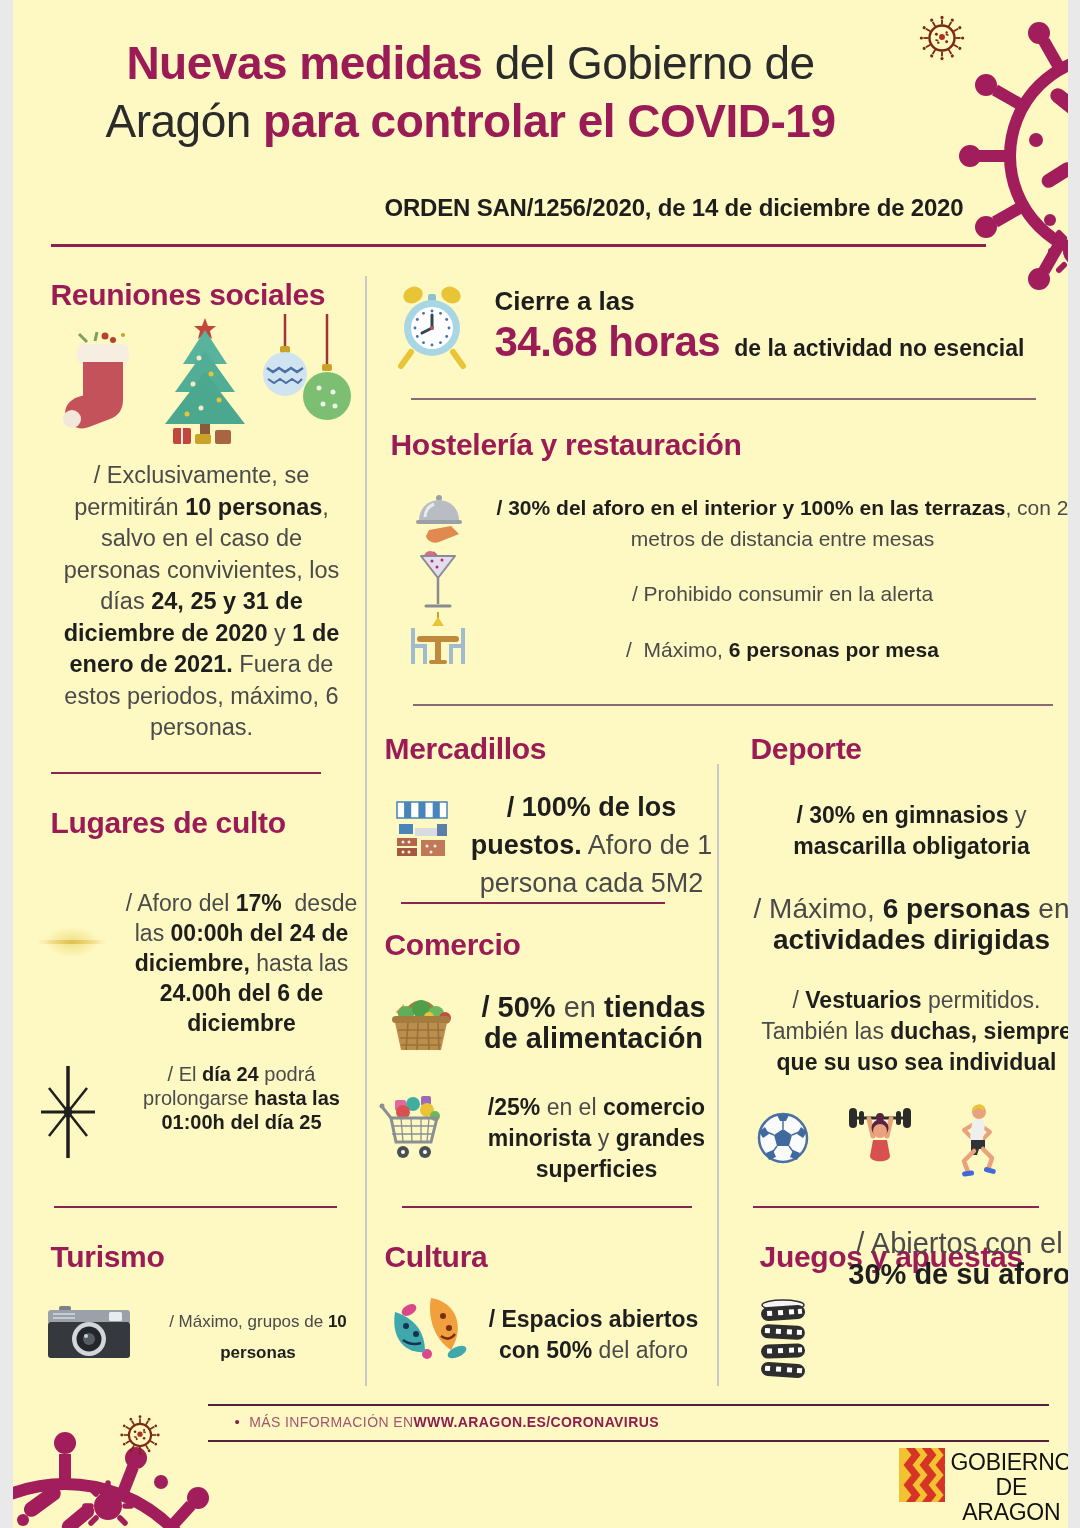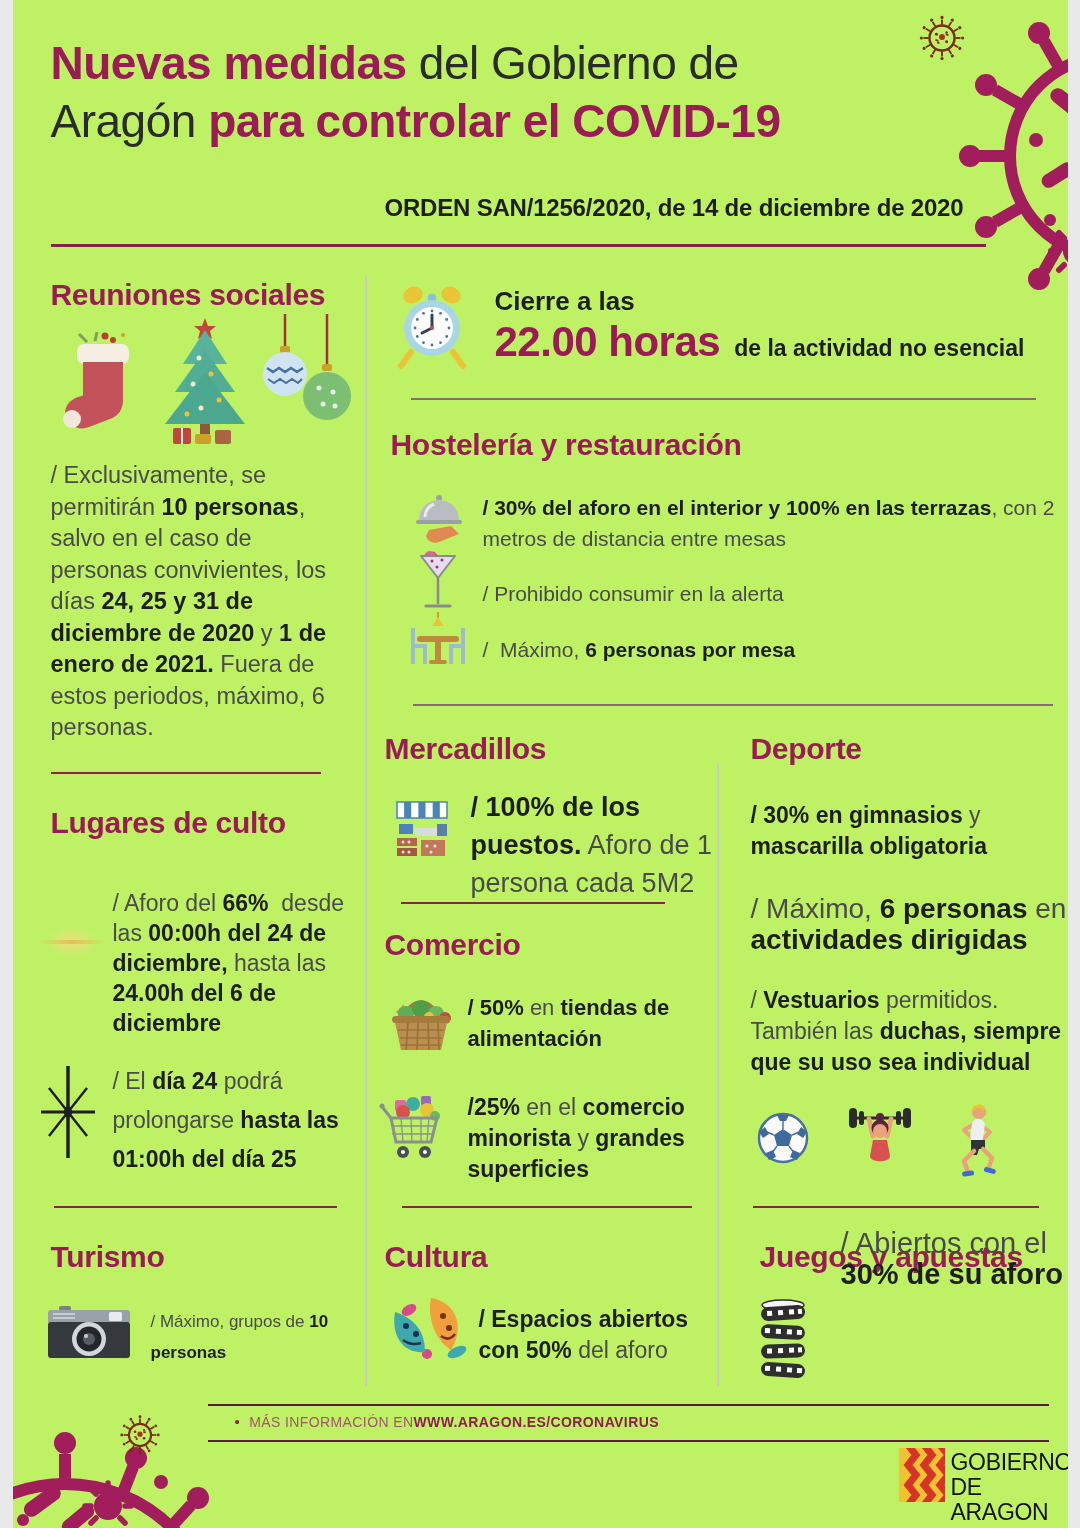--- a/index.html
+++ b/index.html
@@ -5,23 +5,24 @@
   :root{
     --accent:#9B1B56;
     --virus:#A11D5C;
     --text:#4A4A4A;
     --text-bold:#1E1E1E;
   }
   *{margin:0;padding:0;box-sizing:border-box}
   html,body{background:#e9e9e9}
   .page{
     position:relative;width:1055px;height:1528px;margin:0 auto;
-    background:#bef264;overflow:hidden;
+    background:#fef9c3;overflow:hidden;
     font-family:"Liberation Sans","DejaVu Sans",sans-serif;
     color:var(--text);
+    text-align:center;
   }
   .abs{position:absolute}
   .h2{position:absolute;font-size:30px;font-weight:700;color:var(--accent);letter-spacing:-0.3px}
   .rt{position:absolute;color:var(--text)}
   .rt span{white-space:pre-wrap}
   .rt .b{font-weight:700;color:var(--text-bold)}
   .rt .accent{color:var(--accent);font-weight:700}
   .rt .dark{color:#2B2B2B;font-weight:400}
   .hr{position:absolute;height:2px;background:#8C2452}
   .hr-gray{position:absolute;height:3px;background:#8A6B75}
@@ -178,31 +179,31 @@
   <div class="rt" style="left:38px;top:460px;width:302px;font-size:23.5px;line-height:31.5px"><span>/ Exclusivamente, se permitirán </span><span class="b">10 personas</span><span>, salvo en el caso de personas convivientes, los días </span><span class="b">24, 25 y 31 de diciembre de 2020</span><span> y </span><span class="b">1 de enero de 2021.</span><span> Fuera de estos periodos, máximo, 6 personas.</span></div>
 
   <div class="hr" style="left:38px;top:772px;width:270px"></div>
 
   <div class="h2" style="left:38px;top:806px">Lugares de culto</div>
 
   <div class="abs glow" style="left:22px;top:916px;width:74px;height:52px">
       <i></i>
     </div>
 
-  <div class="rt" style="left:100px;top:888px;width:258px;font-size:23px;line-height:30px"><span>/ Aforo del </span><span class="b">66%</span><span>  desde las </span><span class="b">00:00h del 24 de diciembre,</span><span> hasta las </span><span class="b">24.00h del 6 de diciembre</span></div>
+  <div class="rt" style="left:100px;top:888px;width:258px;font-size:23px;line-height:30px"><span>/ Aforo del </span><span class="b">17%</span><span>  desde las </span><span class="b">00:00h del 24 de diciembre,</span><span> hasta las </span><span class="b">24.00h del 6 de diciembre</span></div>
 
   <svg class="abs" style="left:26px;top:1066px" width="58" height="92" viewBox="0 0 58 92">
     <line x1="29" y1="0" x2="29" y2="92" stroke="#1F1F1F" stroke-width="3.5"></line>
     <line x1="2" y1="46" x2="56" y2="46" stroke="#1F1F1F" stroke-width="3"></line>
     <line x1="10" y1="22" x2="48" y2="70" stroke="#1F1F1F" stroke-width="2.5"></line>
     <line x1="48" y1="22" x2="10" y2="70" stroke="#1F1F1F" stroke-width="2.5"></line>
     <polygon points="29,38 34,46 29,54 24,46" fill="#1F1F1F"></polygon>
   </svg>
 
-  <div class="rt" style="left:100px;top:1062px;width:258px;font-size:23px;line-height:39px"><span>/ El </span><span class="b">día 24</span><span> podrá prolongarse </span><span class="b">hasta las 01:00h del día 25</span></div>
+  <div class="rt" style="left:100px;top:1062px;width:258px;font-size:20px;line-height:24px"><span>/ El </span><span class="b">día 24</span><span> podrá prolongarse </span><span class="b">hasta las 01:00h del día 25</span></div>
 
   <div class="hr" style="left:41px;top:1206px;width:283px"></div>
 
   <div class="h2" style="left:38px;top:1240px">Turismo</div>
 
   <svg class="abs" style="left:34px;top:1302px" width="84" height="58" viewBox="0 0 84 58">
     <rect x="12" y="4" width="12" height="5" rx="2" fill="#7A8187"></rect>
     <rect x="1" y="8" width="82" height="14" rx="3" fill="#9AA1A8"></rect>
     <rect x="6" y="11" width="22" height="2" fill="#C6CCD2"></rect>
     <rect x="6" y="15" width="22" height="2" fill="#C6CCD2"></rect>
@@ -238,21 +239,21 @@
       <circle cx="26.3" cy="37.5" r="1.4"></circle>
         <circle cx="32.5" cy="31.3" r="1.4"></circle>
     </g>
     <line x1="41" y1="46" x2="41" y2="33" stroke="#33415C" stroke-width="3" stroke-linecap="round"></line>
     <line x1="41" y1="46" x2="31" y2="51" stroke="#33415C" stroke-width="3" stroke-linecap="round"></line>
     <circle cx="41" cy="46" r="2" fill="#C0504D"></circle>
   </svg>
 
   <div class="abs closing-intro" style="left:482px;top:286px">Cierre a las</div>
   <div class="abs closing-row" style="left:482px;top:318px">
-    <span class="closing-time">22.00 horas</span>
+    <span class="closing-time">34.68 horas</span>
     <span class="closing-detail">de la actividad no esencial</span>
   </div>
 
   <div class="hr-gray" style="left:398px;top:398px;width:625px;height:2px"></div>
 
   <div class="h2" style="left:378px;top:428px">Hostelería y restauración</div>
 
   <svg class="abs" style="left:400px;top:490px" width="52" height="54" viewBox="0 0 52 54">
     <circle cx="26" cy="8" r="3" fill="#9AA0A6"></circle>
     <path d="M6,30 a20,20 0 0 1 40,0 z" fill="#B9BDC3"></path>
@@ -331,21 +332,21 @@
       <line x1="10" y1="40" x2="56" y2="40"></line>
       <line x1="12" y1="48" x2="54" y2="48"></line>
       <line x1="13" y1="55" x2="53" y2="55"></line>
       <line x1="20" y1="33" x2="18" y2="60"></line>
       <line x1="30" y1="33" x2="29" y2="60"></line>
       <line x1="40" y1="33" x2="41" y2="60"></line>
       <line x1="50" y1="33" x2="51" y2="60"></line>
     </g>
     <rect x="4" y="26" width="58" height="7" rx="3.5" fill="#A67C3E"></rect>
   </svg>
-  <div class="rt" style="left:455px;top:992px;width:252px;font-size:22px;line-height:31px"><span class="b">/ 50%</span><span> en </span><span class="b">tiendas de alimentación</span></div>
+  <div class="rt" style="left:455px;top:992px;width:252px;font-size:29px;line-height:31px"><span class="b">/ 50%</span><span> en </span><span class="b">tiendas de alimentación</span></div>
 
   <svg class="abs" style="left:366px;top:1090px" width="66" height="74" viewBox="0 0 66 74">
     <rect x="16" y="10" width="11" height="11" rx="2" fill="#E06A9F"></rect>
     <circle cx="34" cy="14" r="7" fill="#3FAE9E"></circle>
     <rect x="42" y="6" width="10" height="10" rx="2" fill="#9A6AB8"></rect>
     <circle cx="48" cy="20" r="7" fill="#E9C437"></circle>
     <circle cx="24" cy="22" r="7" fill="#D85050"></circle>
     <circle cx="56" cy="26" r="5" fill="#6BB85E"></circle>
     <path d="M12,28 H58 L52,52 H17 Z" fill="none" stroke="#8A8F94" stroke-width="3"></path>
     <g stroke="#8A8F94" stroke-width="1.3">

